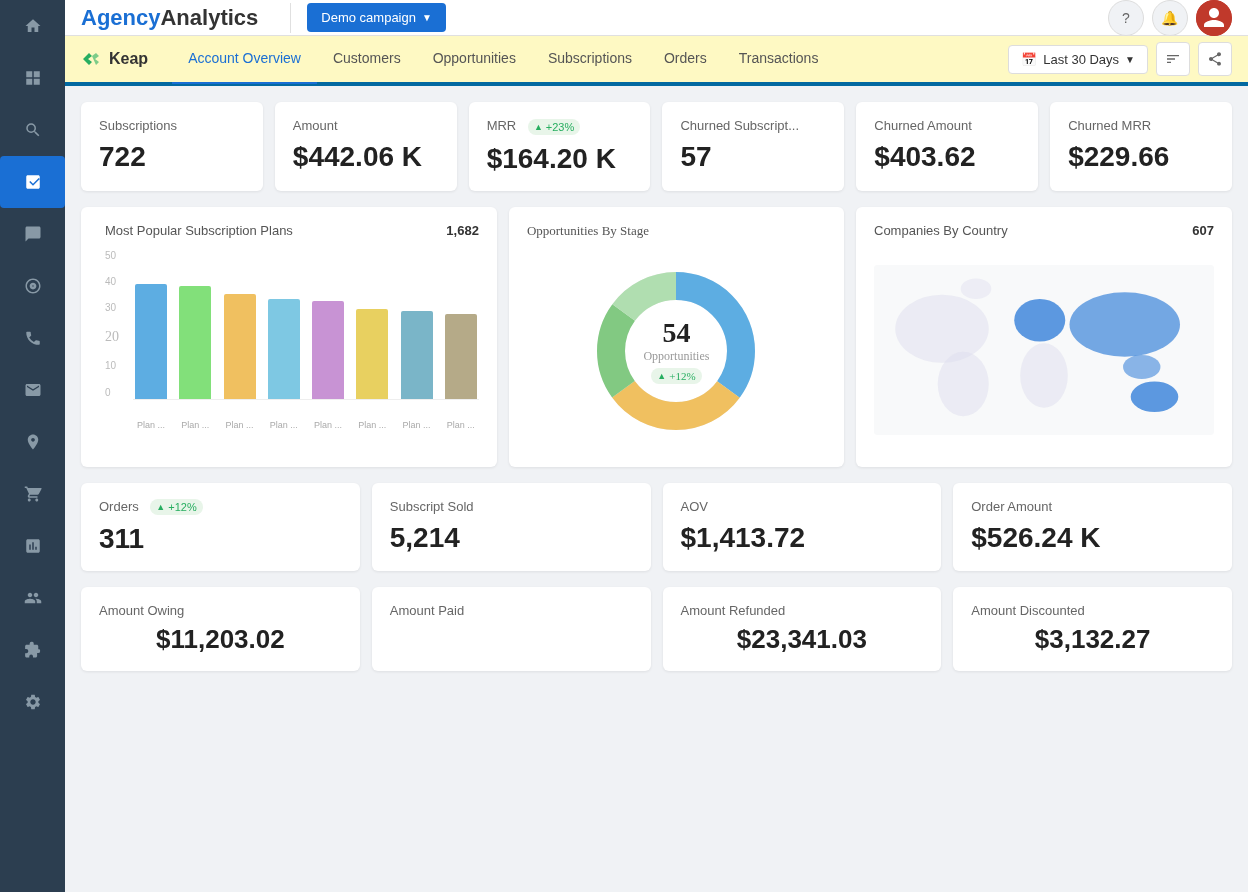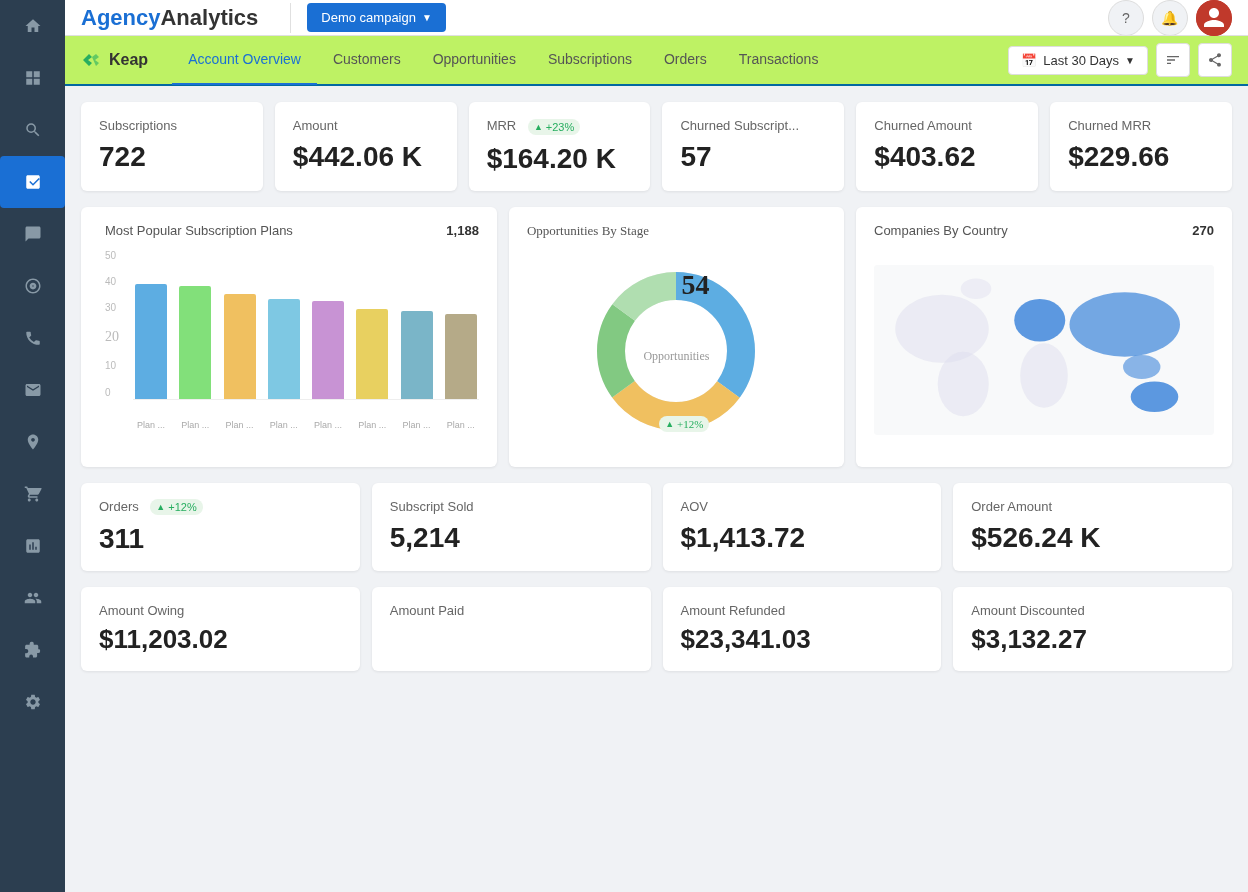--- a/index.html
+++ b/index.html
@@ -18,21 +18,21 @@
     .logo { font-size: 22px; font-weight: 700; color: #1a6fd4; margin-right: 16px; }
     .logo span { color: #333; }
     .header-divider { width: 1px; height: 30px; background: #e0e0e0; margin: 0 16px; }
     .campaign-btn { background: #1a6fd4; color: white; border: none; padding: 7px 14px; border-radius: 4px; cursor: pointer; font-size: 13px; display: flex; align-items: center; gap: 6px; }
     .campaign-btn .arrow { font-size: 10px; }
     .header-spacer { flex: 1; }
     .header-action { width: 36px; height: 36px; border-radius: 50%; background: #f0f2f5; border: 1px solid #ddd; display: flex; align-items: center; justify-content: center; cursor: pointer; margin-left: 8px; font-size: 14px; color: #666; }
     .avatar { width: 36px; height: 36px; border-radius: 50%; background: #c0392b; display: flex; align-items: center; justify-content: center; color: white; font-size: 13px; margin-left: 8px; overflow: hidden; }
 
     
-    .nav-bar { background: #bef264; border-bottom: 2px solid #0369a1; padding: 0 16px; display: flex; align-items: center; height: 50px; flex-shrink: 0; }
+    .nav-bar { background: #fef9c3; border-bottom: 4px solid #0369a1; padding: 0 16px; display: flex; align-items: center; height: 50px; flex-shrink: 0; }
     .keap-brand { display: flex; align-items: center; gap: 8px; margin-right: 24px; }
     .keap-icon { width: 20px; height: 20px; }
     .keap-label { font-weight: 700; font-size: 16px; color: #333; }
     .nav-tabs { display: flex; gap: 0; flex: 1; }
     .nav-tab { padding: 0 16px; height: 50px; display: flex; align-items: center; font-size: 14px; color: #555; cursor: pointer; border-bottom: 2px solid transparent; white-space: nowrap; }
     .nav-tab.active { color: #1a6fd4; border-bottom: 2px solid #1a6fd4; font-weight: 500; }
     .nav-right { display: flex; align-items: center; gap: 8px; }
     .date-btn { background: white; border: 1px solid #ddd; padding: 6px 12px; border-radius: 4px; font-size: 13px; cursor: pointer; display: flex; align-items: center; gap: 6px; color: #333; }
     .icon-btn { width: 34px; height: 34px; border: 1px solid #ddd; border-radius: 4px; background: white; display: flex; align-items: center; justify-content: center; cursor: pointer; color: #555; font-size: 14px; }
 
@@ -52,36 +52,36 @@
     .chart-card { background: white; border-radius: 6px; padding: 16px 18px; box-shadow: 0 1px 3px rgba(0,0,0,0.08); }
     .chart-card.large { flex: 1.5; padding-left: 24px; }
     .chart-card.medium { flex: 1.2; font-family: Liberation Serif, serif; }
     .chart-card.small { flex: 1.3; }
     .chart-header { display: flex; justify-content: space-between; align-items: center; margin-bottom: 12px; }
     .chart-title { font-size: 13px; color: #555; font-weight: 500; }
     .chart-count { font-size: 13px; color: #333; font-weight: 600; }
 
     
     .donut-wrap { display: flex; justify-content: center; align-items: center; position: relative; height: 200px; }
-    .donut-center { position: absolute; display: flex; flex-direction: column; align-items: flex-end; justify-content: center; gap: 48px; }
+    .donut-center { position: absolute; display: flex; flex-direction: column; align-items: center; justify-content: center; }
     .donut-num { font-size: 28px; font-weight: 700; color: #222; }
     .donut-sub { font-size: 12px; color: #999; }
     .donut-badge { display: inline-flex; align-items: center; gap: 3px; font-size: 11px; background: #e8f5e9; color: #27ae60; padding: 2px 6px; border-radius: 10px; margin-top: 4px; }
 
     
     .map-wrap { display: flex; justify-content: center; align-items: center; height: 200px; }
 
     
     .orders-row { display: flex; gap: 12px; margin-bottom: 16px; }
 
     
     .bottom-row { display: flex; gap: 12px; }
     .bottom-card { background: white; border-radius: 6px; padding: 16px 18px; flex: 1; box-shadow: 0 1px 3px rgba(0,0,0,0.08); min-height: 75px; }
     .bottom-label { font-size: 13px; color: #666; margin-bottom: 6px; }
-    .bottom-value { font-size: 26px; font-weight: 700; color: #222; }
+    .bottom-value { font-size: 26px; font-weight: 700; color: #222; text-align: center; }
   </style>
 </head>
 <body>
 
 <div class="sidebar-left">
   <div class="sidebar-icon" style="color:#8899a6;">
     <svg width="18" height="18" viewBox="0 0 24 24" fill="currentColor">
         <path d="M10 20v-6h4v6h5v-8h3L12 3 2 12h3v8z"></path>
       </svg>
   </div>
@@ -242,21 +242,21 @@
         <div class="metric-label">Churned MRR</div>
         <div class="metric-value">$229.66</div>
       </div>
     </div>
 
     <div class="charts-row">
 
       <div class="chart-card large">
         <div class="chart-header">
           <span class="chart-title">Most Popular Subscription Plans</span>
-          <span class="chart-count">1,188</span>
+          <span class="chart-count">1,682</span>
         </div>
         <div style="position:relative; padding-left:28px;">
           <div style="position:absolute;left:0;top:0;height:150px;display:flex;flex-direction:column;justify-content:space-between;padding-bottom:2px;">
             <span style="font-size:10px;color:#bbb;">50</span>
             <span style="font-size:10px;color:#bbb;">40</span>
             <span style="font-size:10px;color:#bbb;">30</span>
             <span style="font-size:14px;color:#bbb;font-family:Liberation Serif, serif;">20</span>
             <span style="font-size:10px;color:#bbb;">10</span>
             <span style="font-size:10px;color:#bbb;">0</span>
           </div>
@@ -323,21 +323,21 @@
               <span style="font-size:9px;">▲</span>
               <span>+12%</span>
             </span>
           </div>
         </div>
       </div>
 
       <div class="chart-card small">
         <div class="chart-header">
           <span class="chart-title">Companies By Country</span>
-          <span class="chart-count">270</span>
+          <span class="chart-count">607</span>
         </div>
         <div class="map-wrap">
           <svg viewBox="0 0 400 200" width="340" height="180">
 
             <rect width="400" height="200" fill="#f8f9fa" rx="4"></rect>
 
             <ellipse cx="80" cy="75" rx="55" ry="40" fill="#dde" opacity="0.5"></ellipse>
 
             <ellipse cx="105" cy="140" rx="30" ry="38" fill="#dde" opacity="0.5"></ellipse>
 

